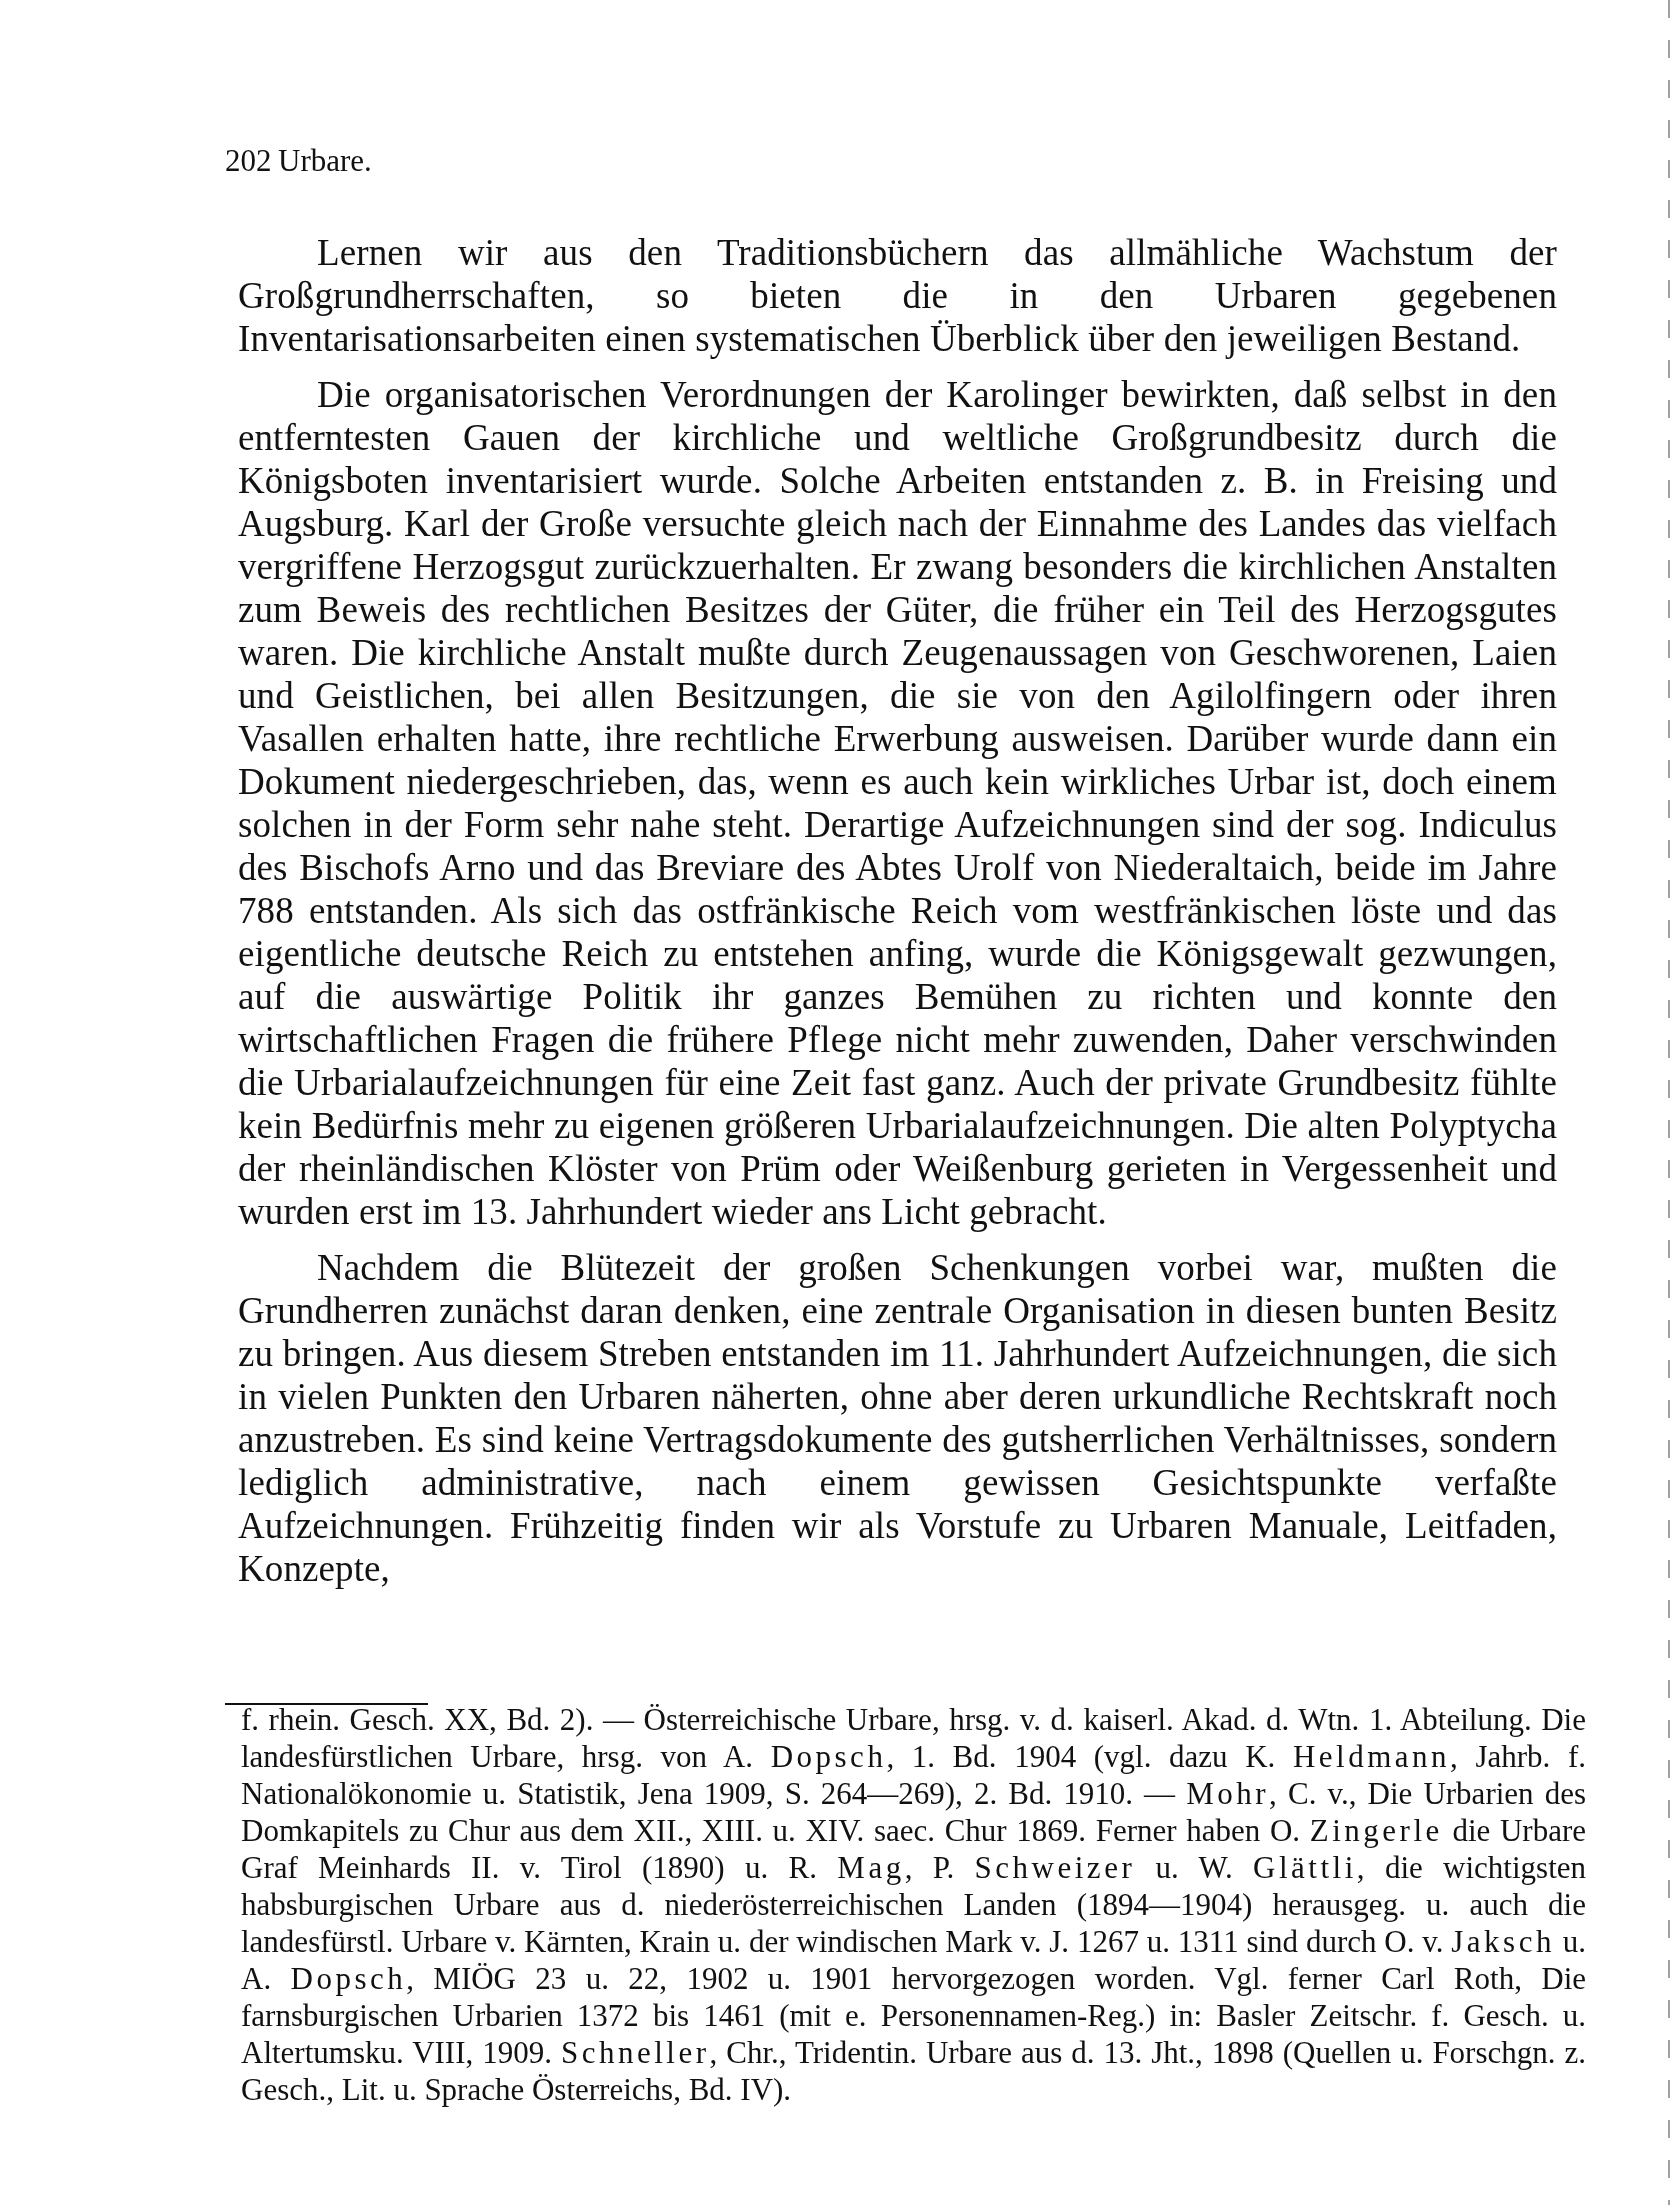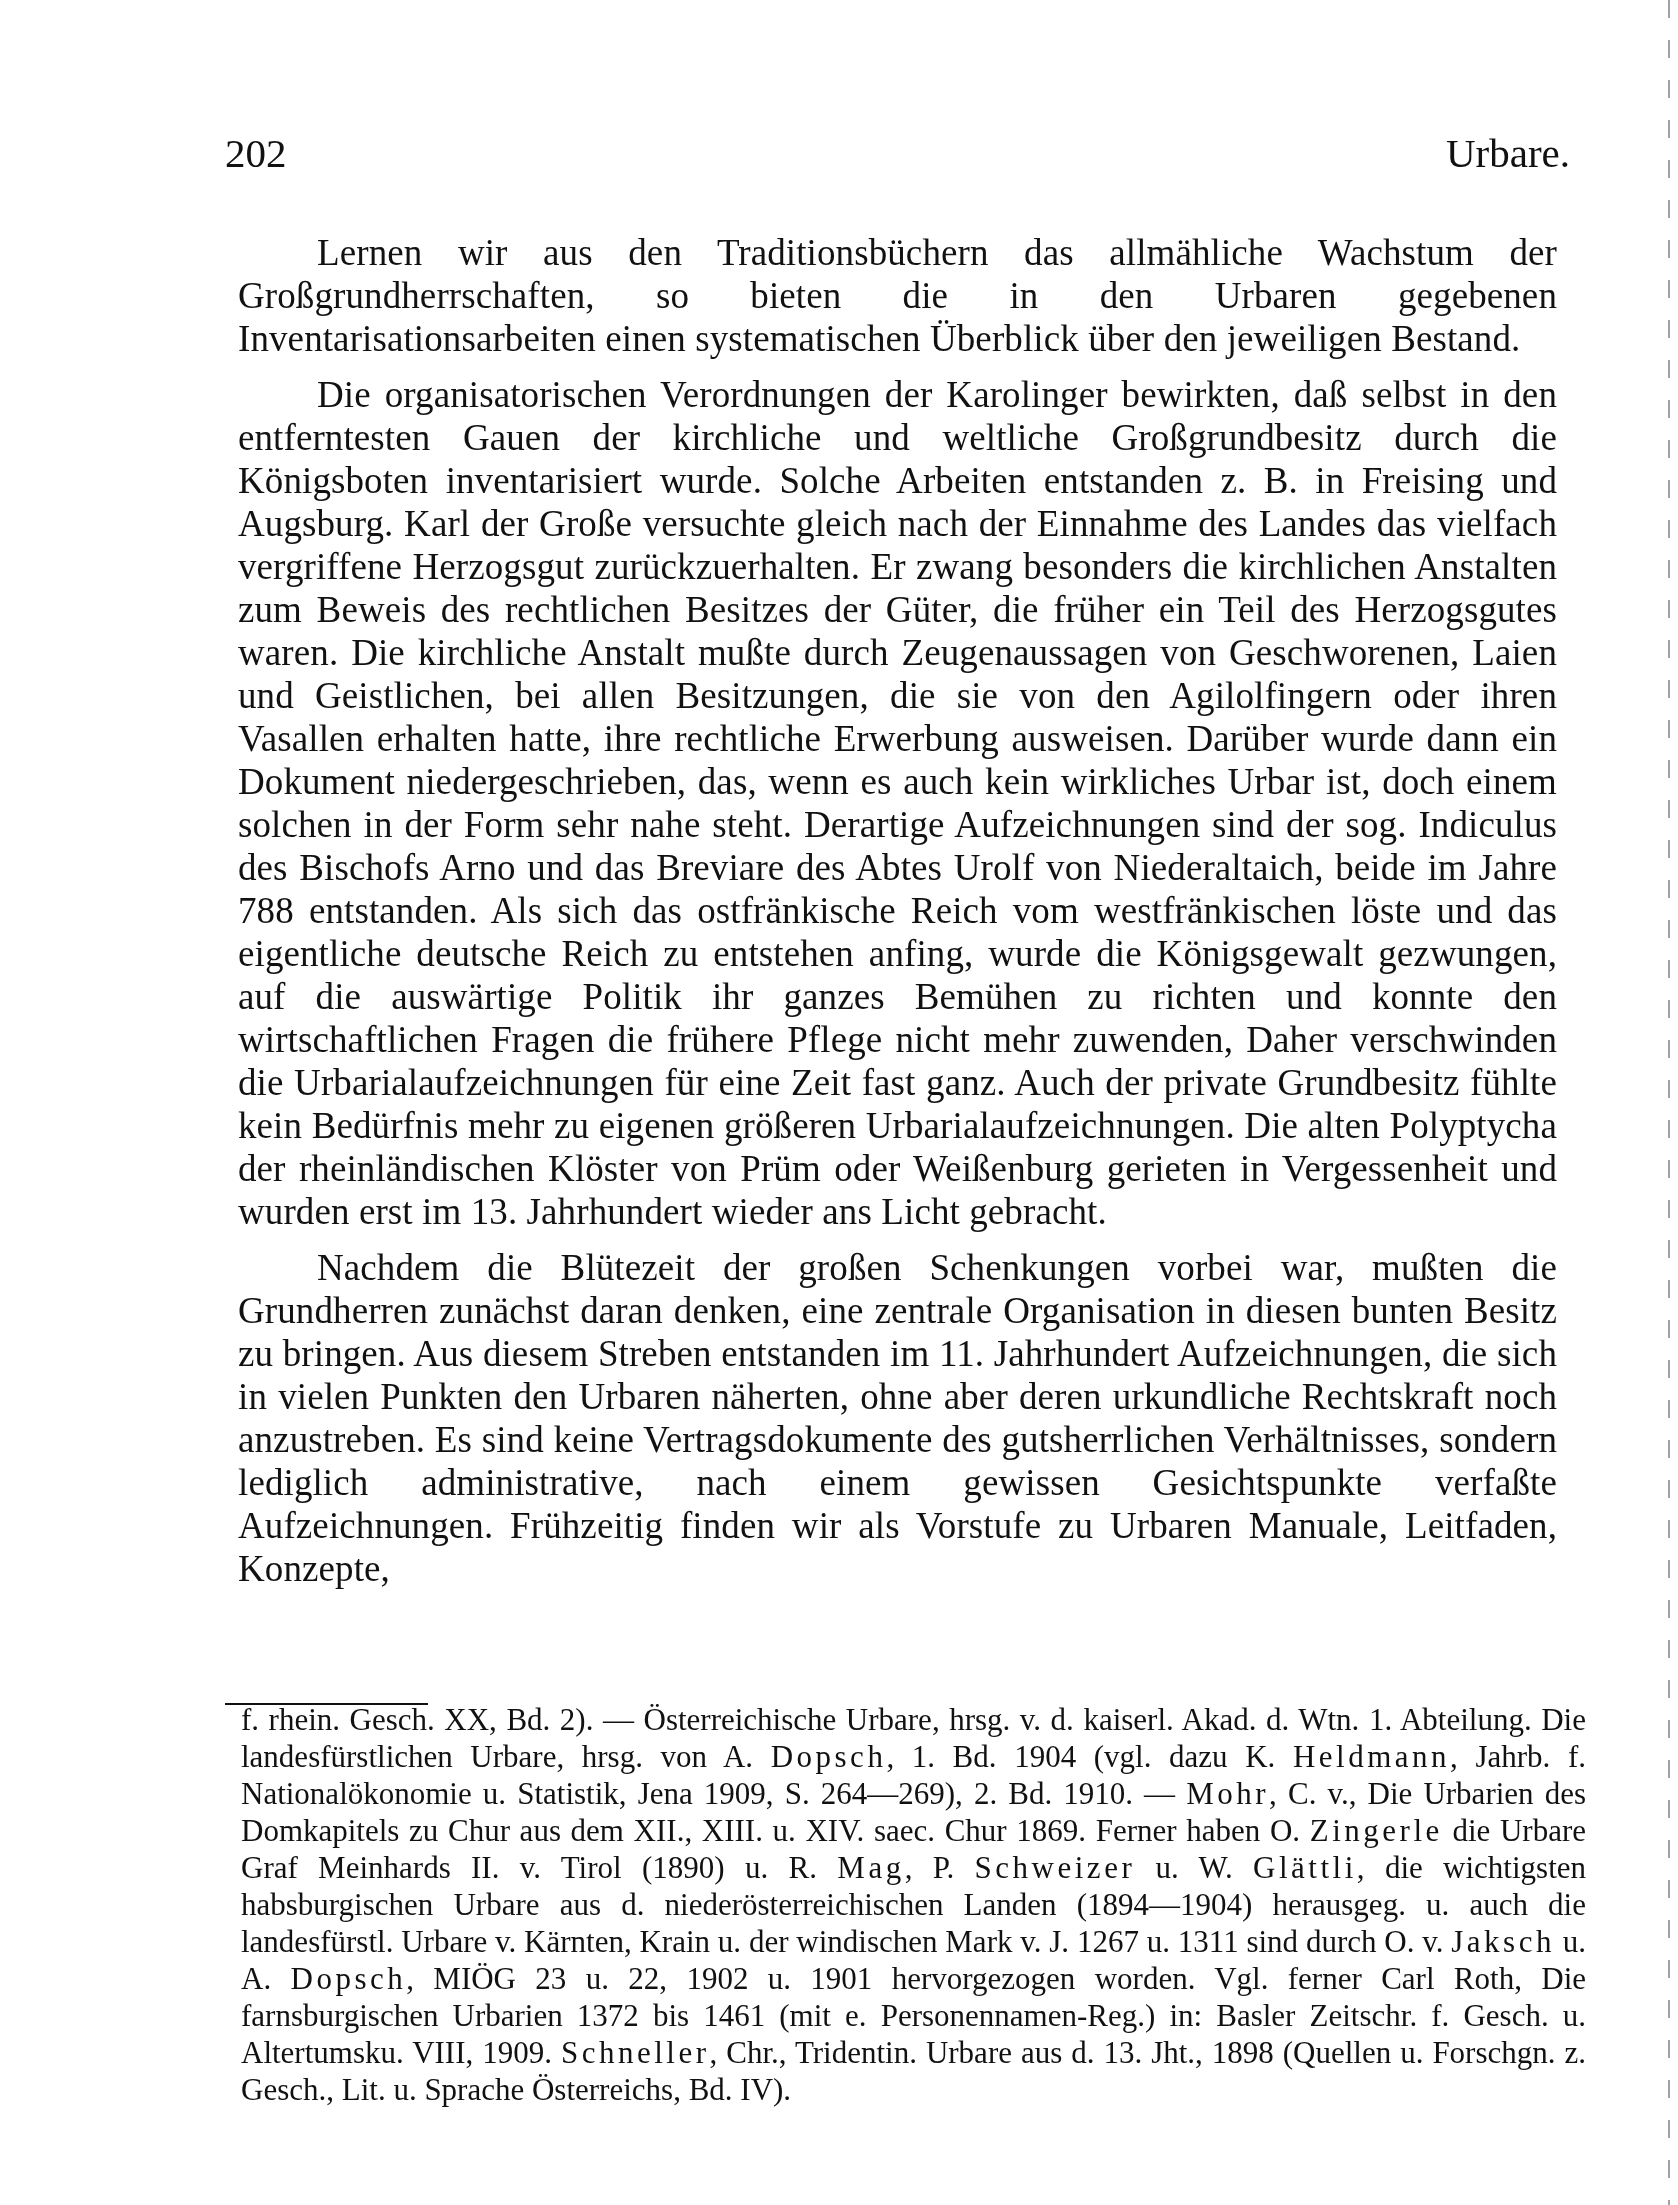--- a/index.html
+++ b/index.html
@@ -3,25 +3,25 @@
 <meta charset="utf-8">
 <style>
   html, body { margin: 0; padding: 0; background: #ffffff; }
   body { width: 1679px; height: 2421px; position: relative; overflow: hidden; }
   .page {
     position: absolute; left: 0; top: 0; width: 1679px; height: 2421px;
     background: #ffffff; color: #111111;
     font-family: "Liberation Serif", "DejaVu Serif", serif;
   }
   .running-head {
-    position: absolute; top: 129px; left: 225px; width: 1345px; height: 49px;
-    font-size: 41px; line-height: 49px;
+    position: absolute; top: 136px; left: 225px; width: 1345px; height: 49px;
+    font-size: 31px; line-height: 49px;
   }
   .page-number { position: absolute; left: 0; top: 0; }
-  .running-title { position: absolute; left: 0; right: 0; top: 0; text-align: right; padding-left: 53px; }
+  .running-title { position: absolute; left: 0; right: 0; top: 0; text-align: left; padding-left: 53px; }
   .body-text {
     position: absolute; top: 218px; left: 225px; width: 1345px;
     font-size: 37px; line-height: 43px; text-align: justify;
     letter-spacing: 0.1px;
   }
   .body-text p { margin: 13px; text-indent: 79px; }
   .footnote-rule {
     position: absolute; left: 225px; top: 1703px; width: 203px; height: 0;
     border-top: 2.6px solid #111111;
   }

